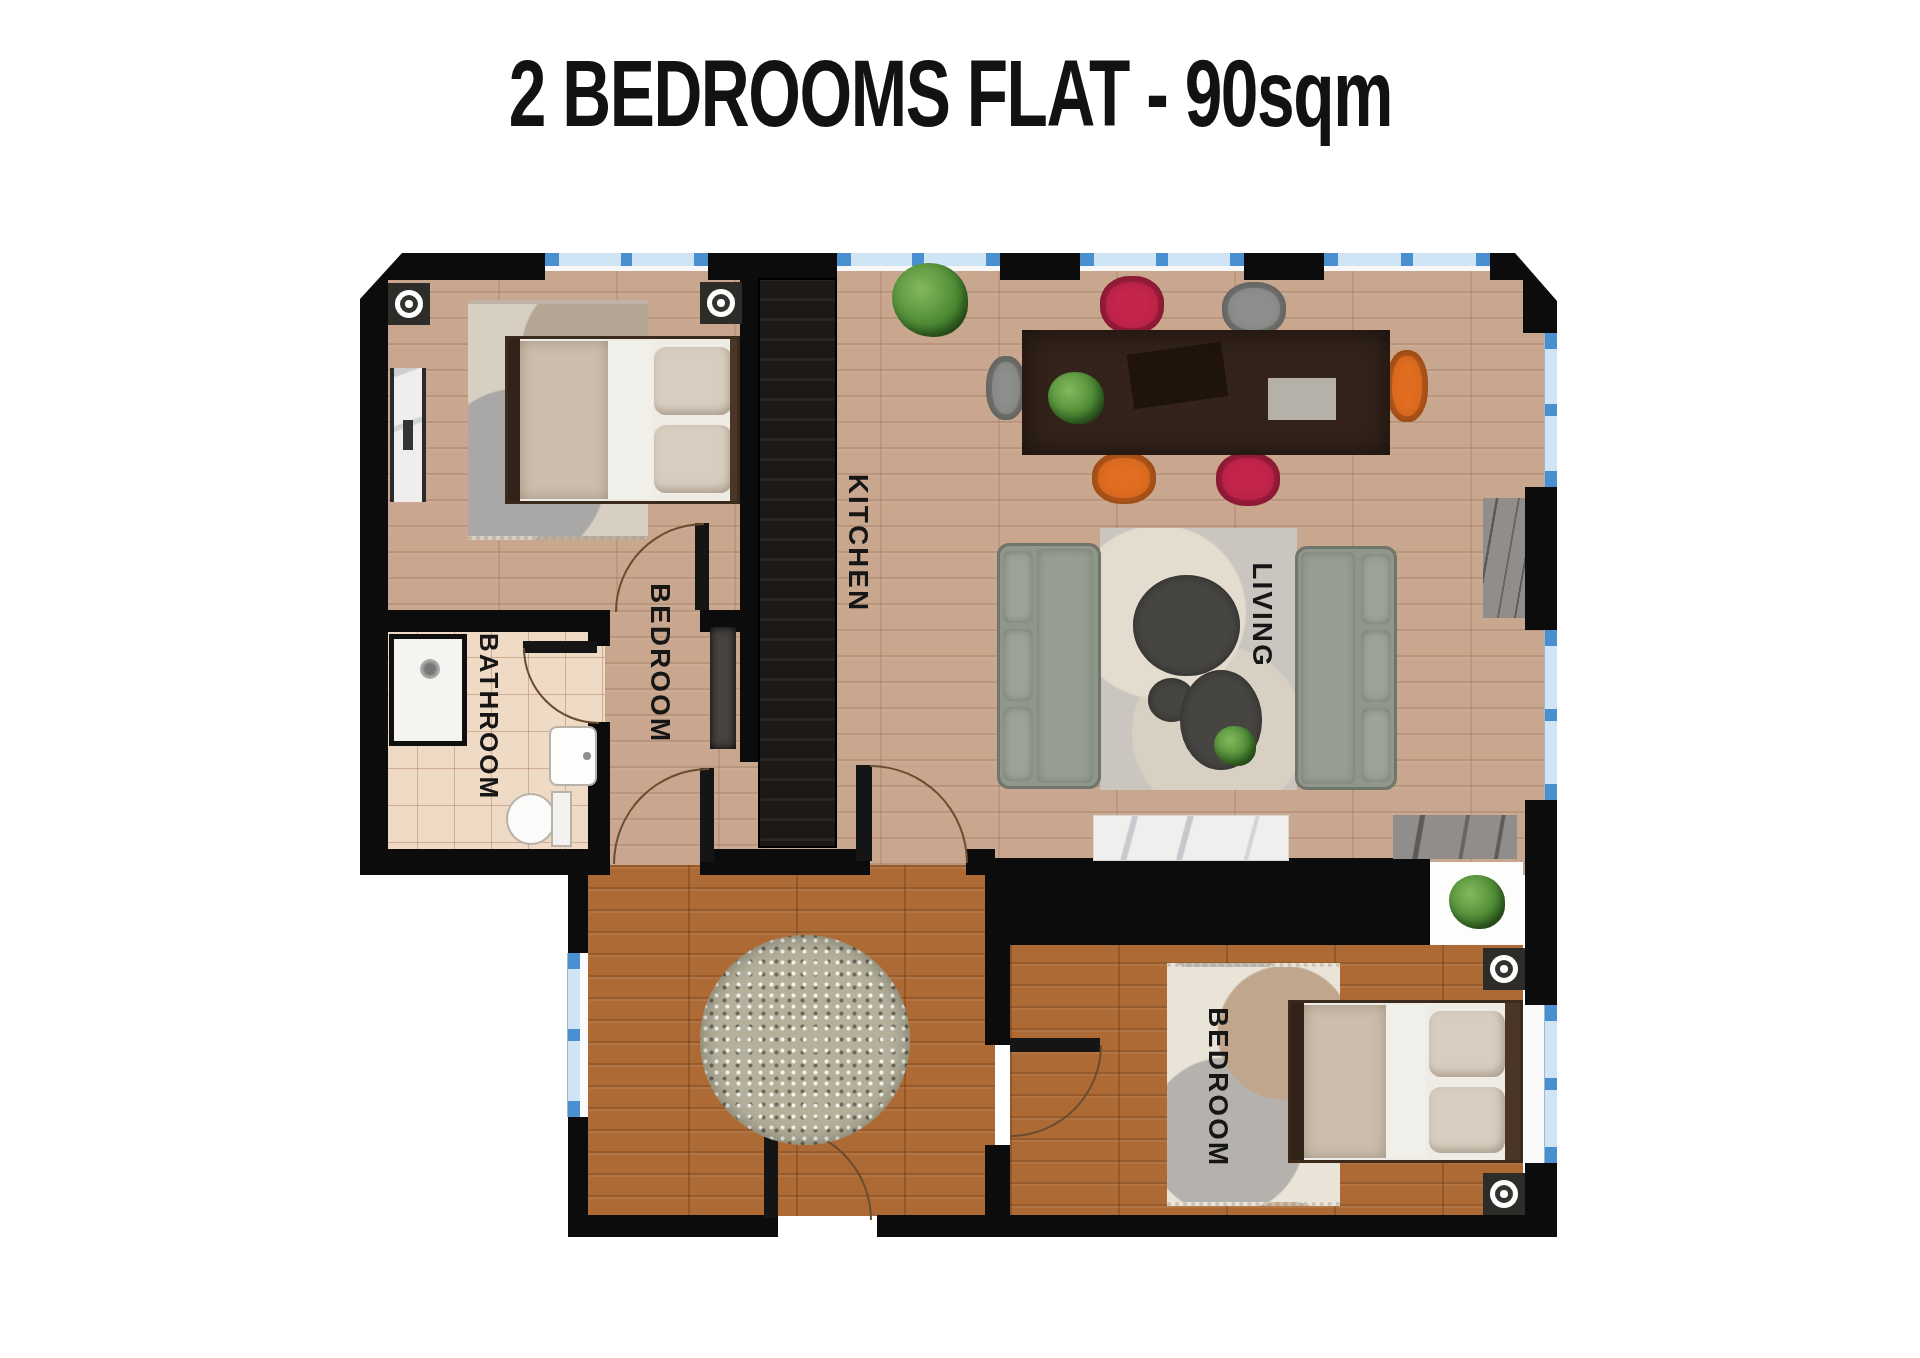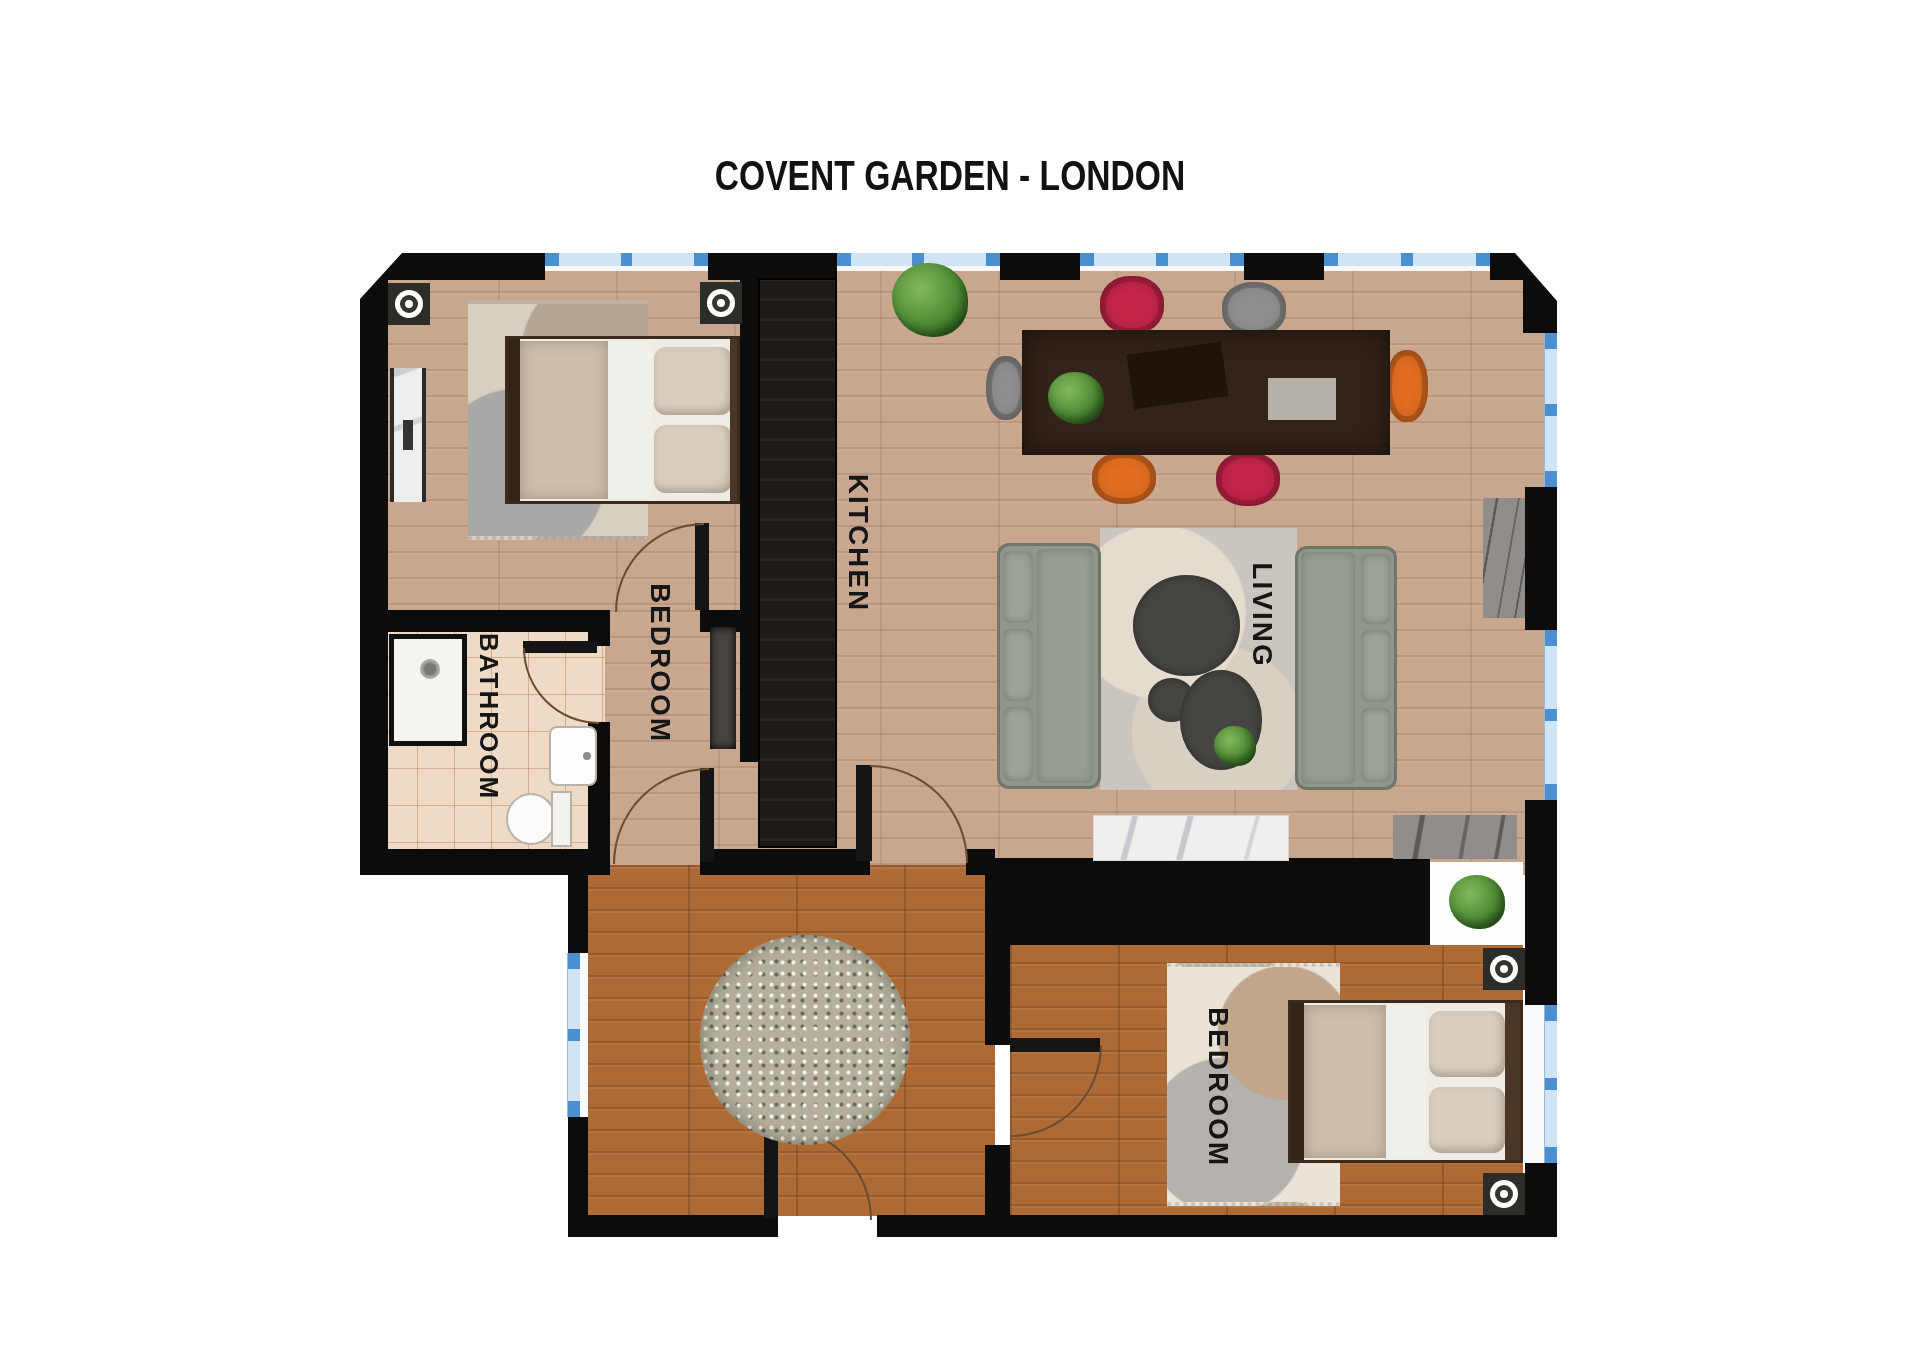--- a/index.html
+++ b/index.html
@@ -124,22 +124,22 @@
   .dresser{background:#f0eeec;border-left:4px solid #2a2a2a;border-right:4px solid #2a2a2a;box-sizing:border-box;
     background-image:linear-gradient(160deg, rgba(140,145,160,.35) 0 6%, rgba(0,0,0,0) 7% 40%, rgba(140,145,160,.3) 41% 44%, rgba(0,0,0,0) 45%);}
   .dresser::after{content:'';position:absolute;left:50%;top:50%;width:10px;height:30px;margin:-15px 0 0 -5px;background:#333;}
   .cabinet{background:#474340;box-shadow:inset 0 0 10px #000;}
 </style>
 </head>
 <body>
 
 <div class="canvas">
 
-  <div class="subtitle-wrap">
-    <div class="subtitle">COVENT GARDEN - LONDON</div>
+  <div class="title-wrap">
+    <div class="title">2 BEDROOMS FLAT - 90sqm</div>
   </div>
 
   <div class="abs floor-light" style="left:380px;top:265px;width:382px;height:355px"></div>
   <div class="abs floor-light" style="left:600px;top:610px;width:162px;height:265px"></div>
   <div class="abs floor-light" style="left:762px;top:265px;width:783px;height:610px"></div>
   <div class="abs floor-tile" style="left:380px;top:620px;width:225px;height:245px"></div>
   <div class="abs floor-dark" style="left:580px;top:865px;width:415px;height:360px"></div>
   <div class="abs floor-dark" style="left:1010px;top:940px;width:513px;height:285px"></div>
 
   <div class="abs w" style="left:360px;top:253px;width:185px;height:27px"></div>

